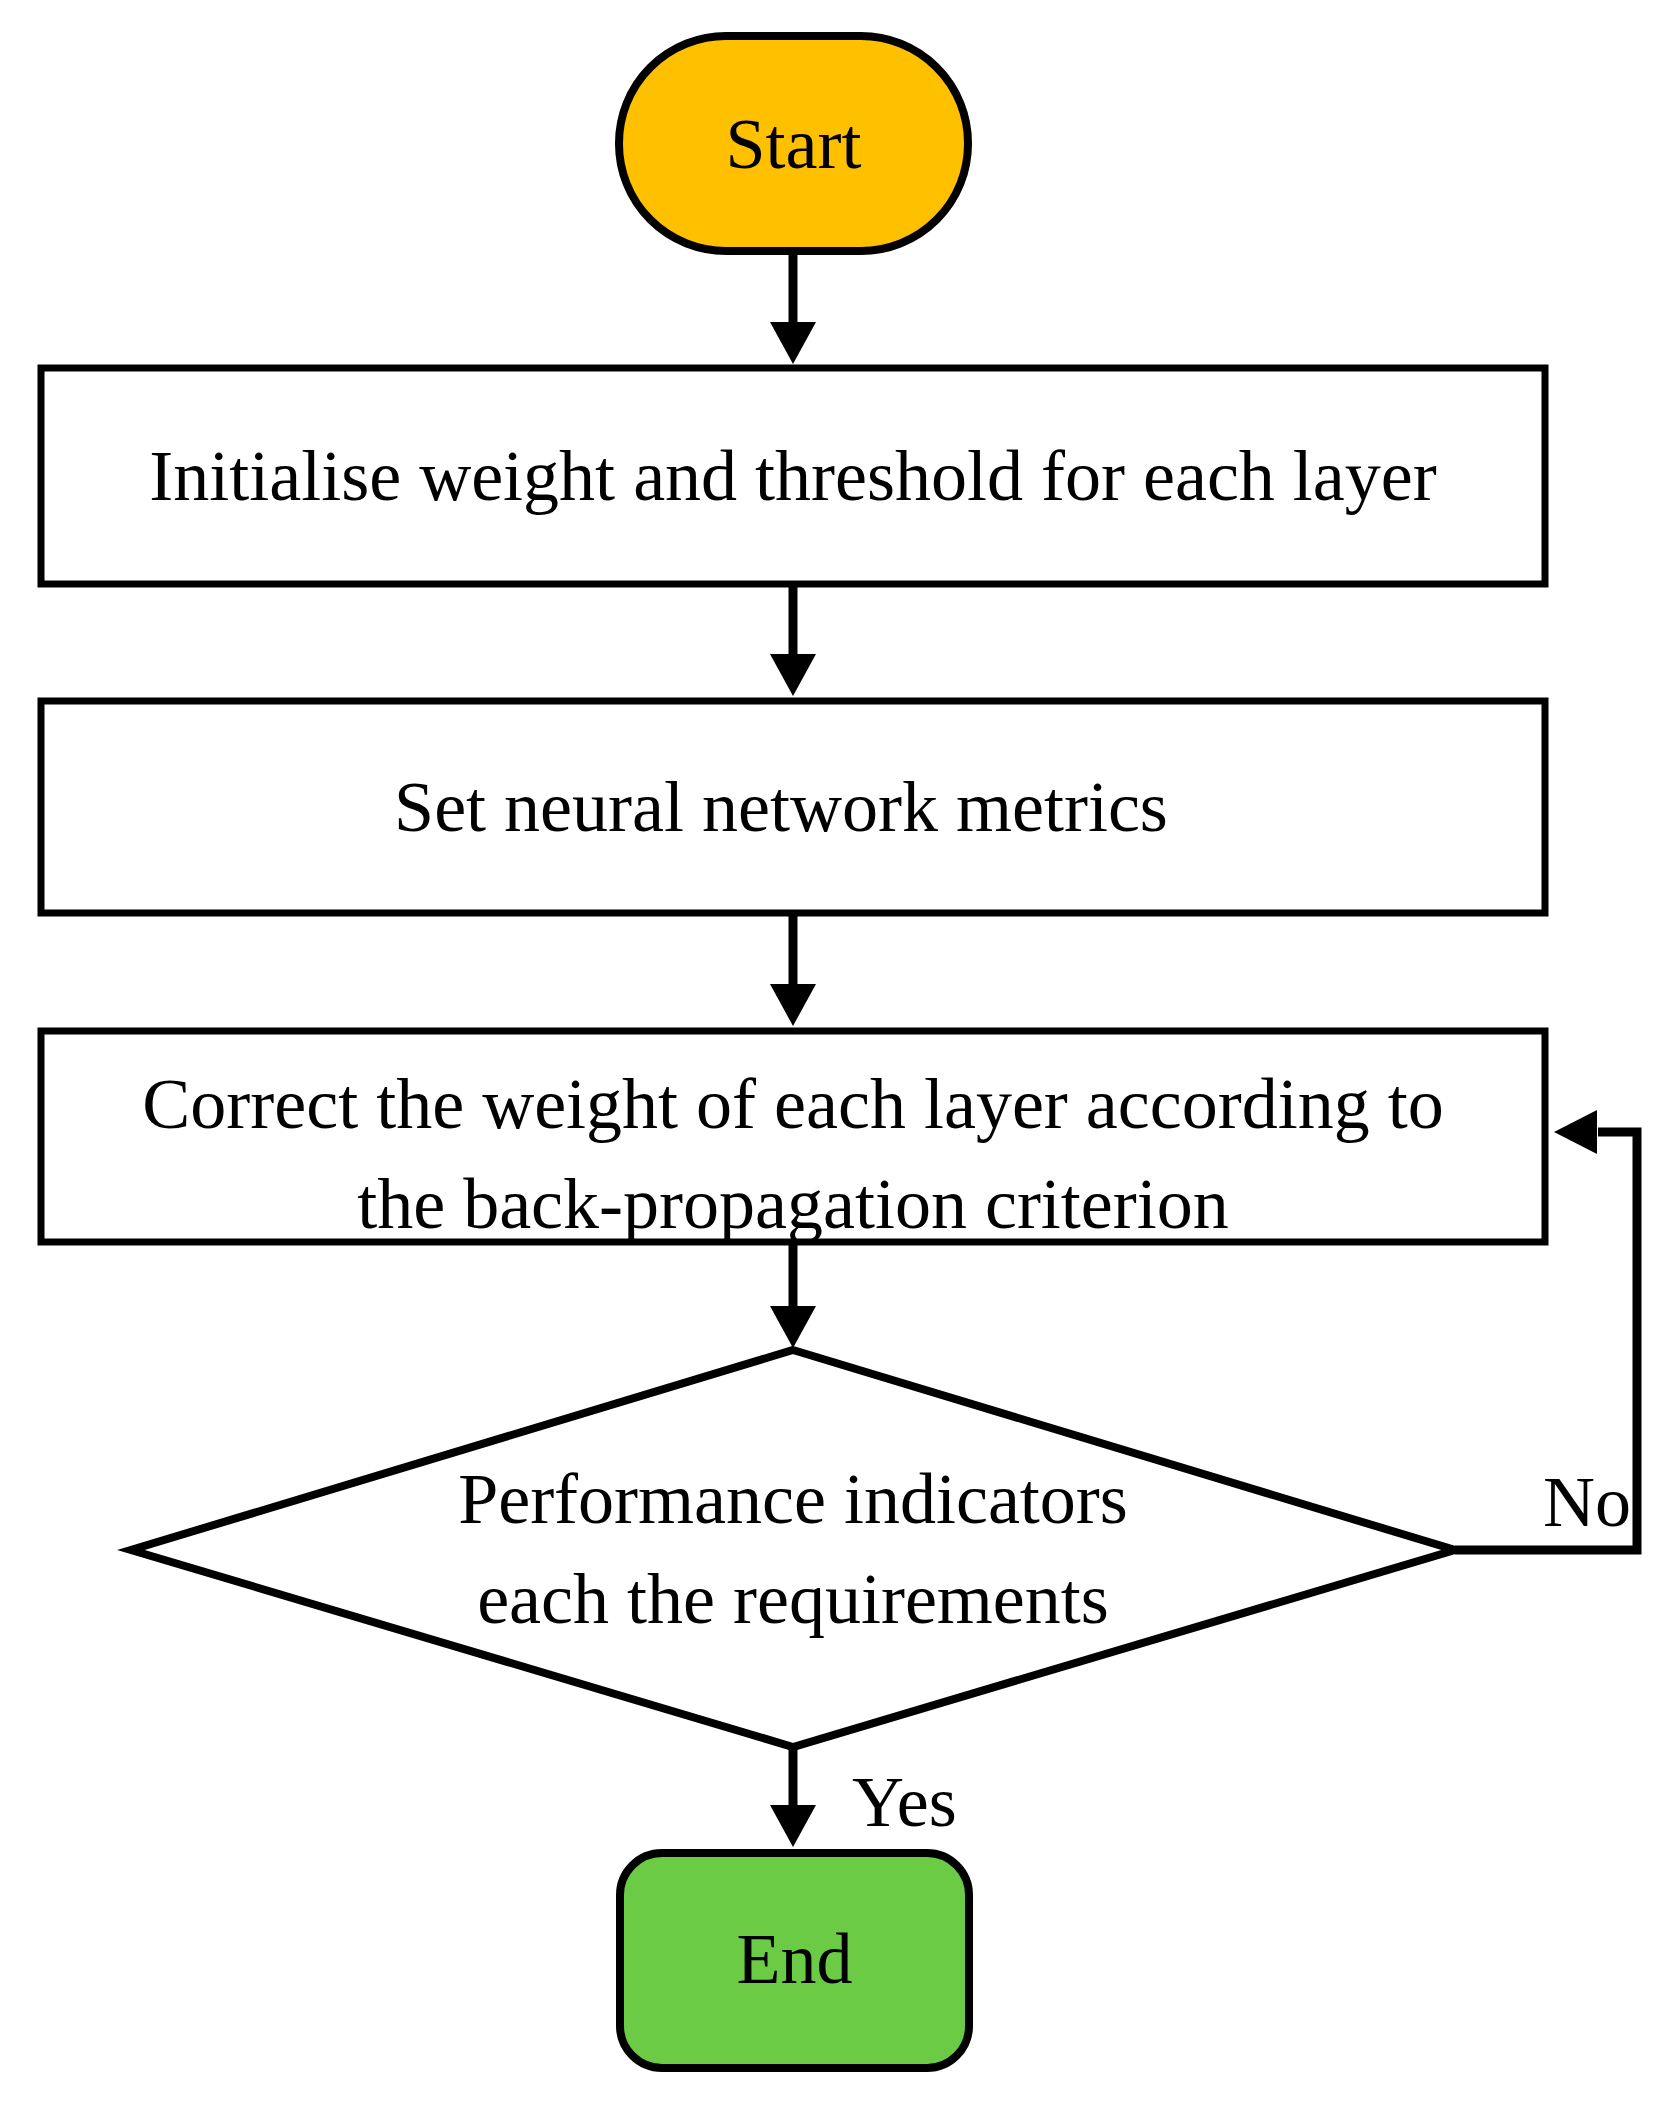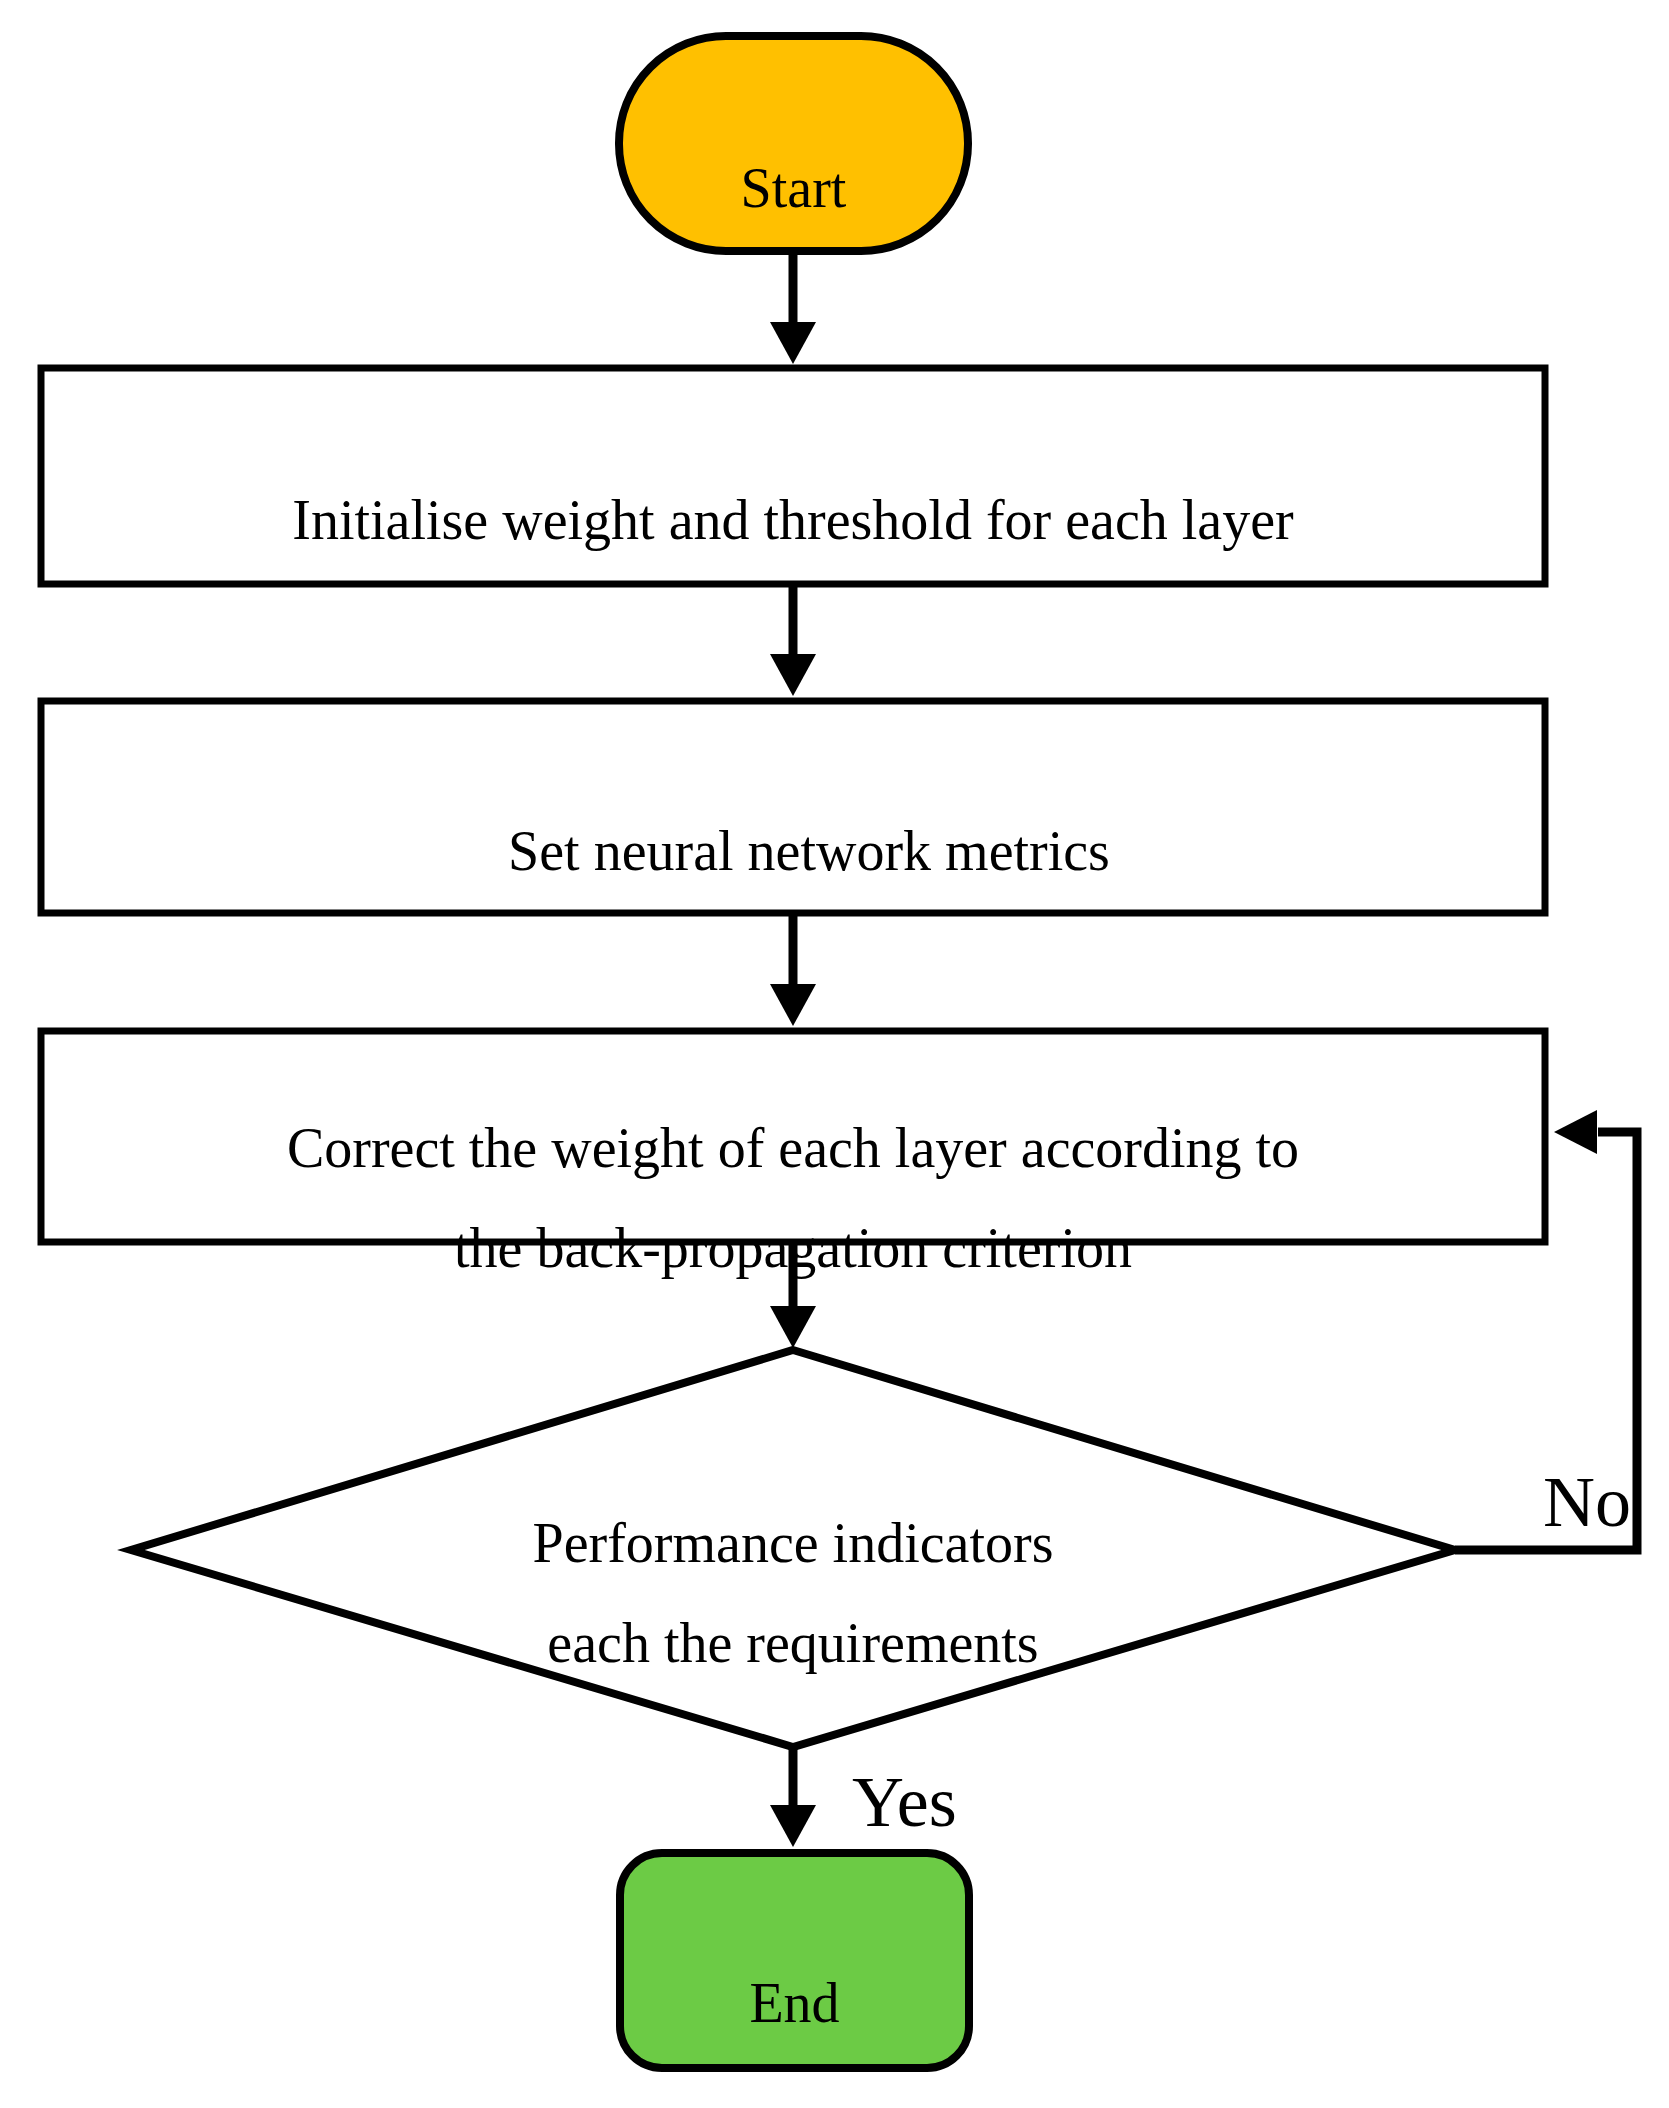--- a/index.html
+++ b/index.html
@@ -23,24 +23,23 @@
     width: 1669px;
     height: 2108px;
   }
   .node-label {
     position: absolute;
     display: flex;
     flex-direction: column;
     align-items: center;
     justify-content: center;
     text-align: center;
-    font-size: 56px;
+    font-size: 72px;
     line-height: 100px;
     white-space: nowrap;
-    margin-top: 44px;
   }
   .edge-label {
     position: absolute;
     font-size: 72px;
     line-height: 72px;
     white-space: nowrap;
   }
 </style>
 </head>
 <body>
@@ -77,21 +76,21 @@
 
     <polygon points="793,1350 1455,1550 793,1747 131,1550" fill="#FFFFFF" stroke="#000000" stroke-width="8" stroke-linejoin="miter"></polygon>
 
     <rect x="620" y="1853" width="349" height="215" rx="42" ry="42" fill="#6CCB45" stroke="#000000" stroke-width="8"></rect>
   </svg>
 
   <div class="node-label" style="left:615px; top:32px; width:357px; height:223px;">Start</div>
 
   <div class="node-label" style="left:38px; top:365px; width:1510px; height:222px;">Initialise weight and threshold for each layer</div>
 
-  <div class="node-label" style="left:54px; top:698px; width:1510px; height:218px;">Set neural network metrics</div>
+  <div class="node-label" style="left:26px; top:698px; width:1510px; height:218px;">Set neural network metrics</div>
 
   <div class="node-label" style="left:38px; top:1028px; width:1510px; height:251px;">
     <span>Correct the weight of each layer according to</span>
     <span>the back-propagation criterion</span>
   </div>
 
   <div class="node-label" style="left:131px; top:1350px; width:1324px; height:397px;">
     <span>Performance indicators</span>
     <span>each the requirements</span>
   </div>

